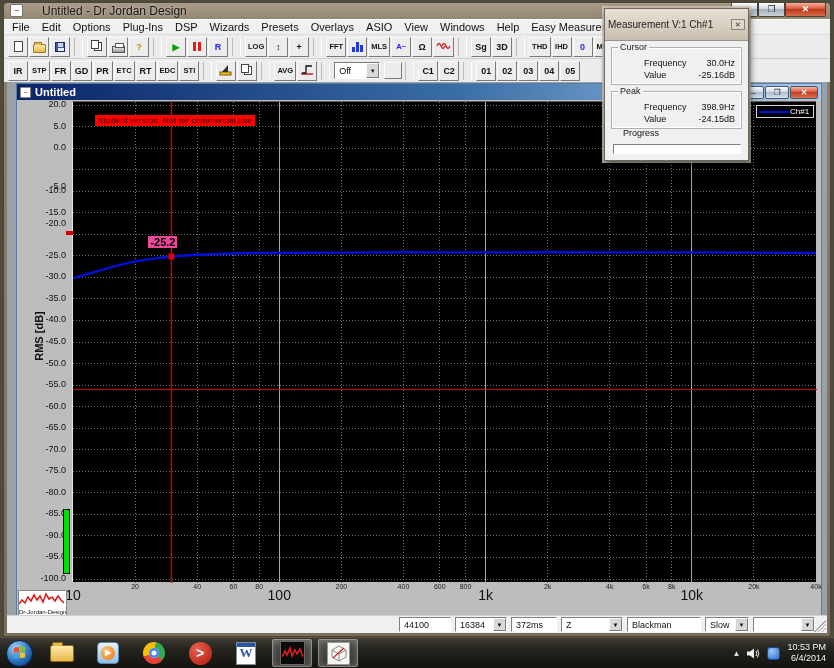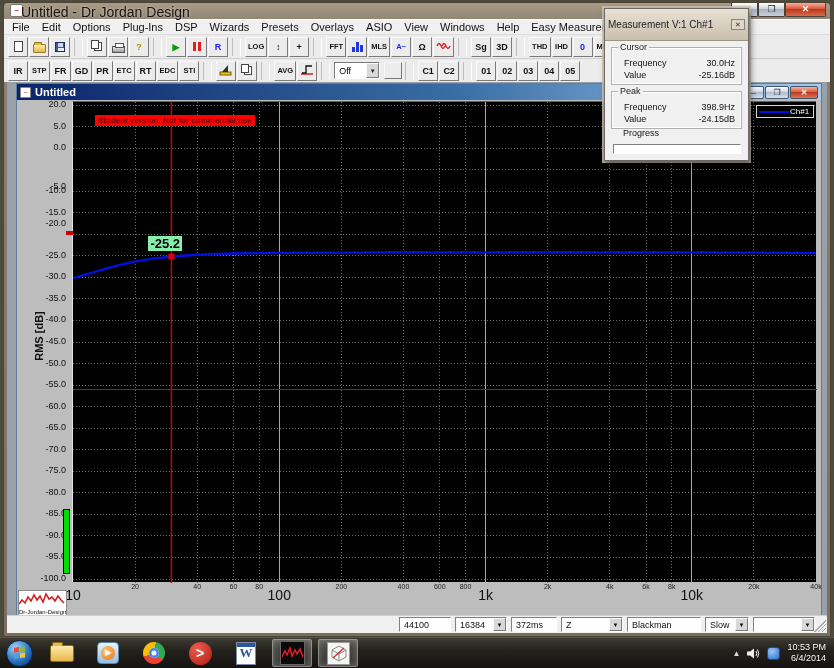--- a/index.html
+++ b/index.html
@@ -4,21 +4,21 @@
 <style>
   * { margin:0; padding:0; box-sizing:border-box; }
   html,body { width:834px; height:668px; overflow:hidden; }
   body { position:relative; background:#4e4a3c; font-family:"Liberation Sans", sans-serif; }
 
   
   #app { position:absolute; left:3px; top:2px; width:828px; height:635px;
          background:linear-gradient(#a89b87,#8d8170 20px,#7a6f5e);
          border:1px solid #4d4435; border-radius:4px 4px 0 0; }
   #titlebar { position:relative; height:16px; }
-  #title-text { position:absolute; left:17px; top:1px; font-size:14px; color:#161310; text-shadow:0 0 3px rgba(255,255,255,.6); white-space:nowrap; }
+  #title-text { position:absolute; left:38px; top:1px; font-size:12px; color:#161310; text-shadow:0 0 3px rgba(255,255,255,.6); white-space:nowrap; }
   #app-icon { position:absolute; left:6px; top:1px; width:13px; height:13px; background:#fff; border:1px solid #777; border-radius:2px; color:#d02020; font-size:8px; line-height:11px; text-align:center; font-weight:bold; }
   .capbtns { position:absolute; right:4px; top:0; display:flex; }
   .capbtn { height:14px; margin-left:0; border:1px solid #4a4236; border-top:none;
             background:linear-gradient(#fdfdfd,#cfd5dc 45%,#a8b2bd 50%,#c6d2de);
             color:#222; font-size:9px; line-height:13px; text-align:center; border-radius:0 0 2px 2px; }
   .capbtn.min,.capbtn.max { width:27px; }
   .capbtn.close { width:41px; background:linear-gradient(#f5b09a,#d9573b 45%,#b93a20 50%,#d86a4a); color:#fff; font-weight:bold; }
 
   #menubar { height:15px; background:#f0f0f0; border-top:1px solid #fff; display:flex; align-items:center; padding-left:2px; }
   .menu-item { font-size:11px; color:#111; padding:1px 6px; white-space:nowrap; }
@@ -59,42 +59,42 @@
   .cwbtn.close { width:28px; background:linear-gradient(#f6b39e,#dd5c3e 45%,#bd3c22 50%,#e07450); color:#fff; font-weight:bold; }
 
   #cw-body { position:relative; width:804px; height:518px; background:#bdbdbd; }
   #plot-canvas { position:absolute; left:55px; top:1px; width:744px; height:481px; background:#000; border-left:1px solid #e4e4e4; border-top:1px solid #606060; }
   #plot-svg { position:absolute; left:0; top:0; }
 
   #watermark { position:absolute; left:22px; top:13px; background:#ff0000; color:#6e0000; font-size:8px; font-weight:bold; padding:1px 3px; white-space:nowrap; }
   #legend { position:absolute; right:2px; top:3px; width:58px; height:13px; background:#000; border:1px solid #d8d8d8; display:flex; align-items:center; }
   #legend .line { width:30px; height:2px; background:#0010e0; margin-left:2px; }
   #legend .txt { color:#fff; font-size:8px; margin-left:1px; }
-  #cursor-label { position:absolute; background:#86efac; color:#000; font-size:13px; font-weight:bold; padding:0 2px; }
+  #cursor-label { position:absolute; background:#ec4899; color:#000; font-size:11px; font-weight:bold; padding:0 2px; }
 
   .ylab { position:absolute; left:2px; width:47px; text-align:right; font-size:9px; color:#111; }
   .xlab { position:absolute; font-size:7px; color:#222; transform:translateX(-50%); }
   .xlab.major { font-size:14px; color:#111; }
   #ylabel-rot { position:absolute; left:-3px; top:230px; transform:rotate(-90deg); font-size:11px; font-weight:bold; color:#111; }
   #xlabel { position:absolute; left:300px; top:497px; width:260px; text-align:center; font-size:11px; font-weight:bold; color:#111; }
 
   #level-meter { position:absolute; left:46px; border:1px solid #000; background:#00dd00; width:7px; }
   #peak-tick { position:absolute; left:49px; width:7px; height:4px; background:#cc0000; }
   #cw-logo { position:absolute; left:1px; top:490px; width:49px; height:26px; background:#fff; border:1px solid #888; }
   #cw-logo .lg-txt { position:absolute; left:0; right:0; bottom:0; font-size:6px; color:#111; text-align:center; white-space:nowrap; }
 
   
   #meas { position:absolute; left:604px; top:8px; width:145px; height:153px; background:#f0f0f0;
           border:1px solid #6a6a6a; box-shadow:2px 3px 6px rgba(0,0,0,.5), 0 0 0 2px rgba(210,200,180,.85); z-index:60; }
   #meas-titlebar { height:32px; background:linear-gradient(#e8e1d4,#c9bfae); border-bottom:1px solid #9a9488; display:flex; align-items:center; padding:0 3px; }
   #meas-title { font-size:10px; color:#222; flex:1; white-space:nowrap; }
   #meas-close { width:14px; height:11px; background:#ded8cc; border:1px solid #8a8478; font-size:7px; line-height:10px; text-align:center; color:#333; }
   .groupbox { position:relative; margin:6px 6px 0 6px; border:1px solid #b0b0b0; box-shadow:inset 0 0 0 1px #fff; padding:9px 4px 3px 4px; }
   .groupbox .gb-legend { position:absolute; top:-6px; left:6px; background:#f0f0f0; font-size:9px; color:#222; padding:0 2px; }
-  .meas-row { display:flex; justify-content:space-between; font-size:9px; color:#111; padding:1px 2px 1px 8px; }
+  .meas-row { display:flex; justify-content:space-between; font-size:9px; color:#111; padding:1px 2px 1px 8px;margin-left:20px; }
   #meas-progress-label { position:absolute; left:18px; bottom:22px; font-size:9px; color:#111; }
   #meas-progress { position:absolute; left:8px; bottom:6px; width:128px; height:10px; background:#fff; border:1px solid; border-color:#808080 #fff #fff #808080; }
 
   
   #statusbar { position:absolute; left:3px; right:3px; bottom:3px; height:18px; background:#f0f0f0; border-top:1px solid #d0d0d0; display:flex; align-items:center; justify-content:flex-end; padding-right:12px; }
   .sb-field { height:15px; background:#fff; border:1px solid; border-color:#808080 #fff #fff #808080; font-size:9px; color:#111; display:flex; align-items:center; padding-left:4px; margin-left:4px; }
   .sb-field .arrow { width:13px; height:13px; margin-left:auto; background:#d8d8d8; border:1px solid; border-color:#fafafa #7a7a7a #7a7a7a #fafafa; font-size:6px; line-height:12px; text-align:center; }
   #resize-grip { position:absolute; right:1px; bottom:1px; width:12px; height:12px;
                  background:linear-gradient(135deg,transparent 50%,#aaa 50%,#aaa 55%,transparent 55%,transparent 65%,#aaa 65%,#aaa 70%,transparent 70%,transparent 80%,#aaa 80%,#aaa 85%,transparent 85%); }
 

